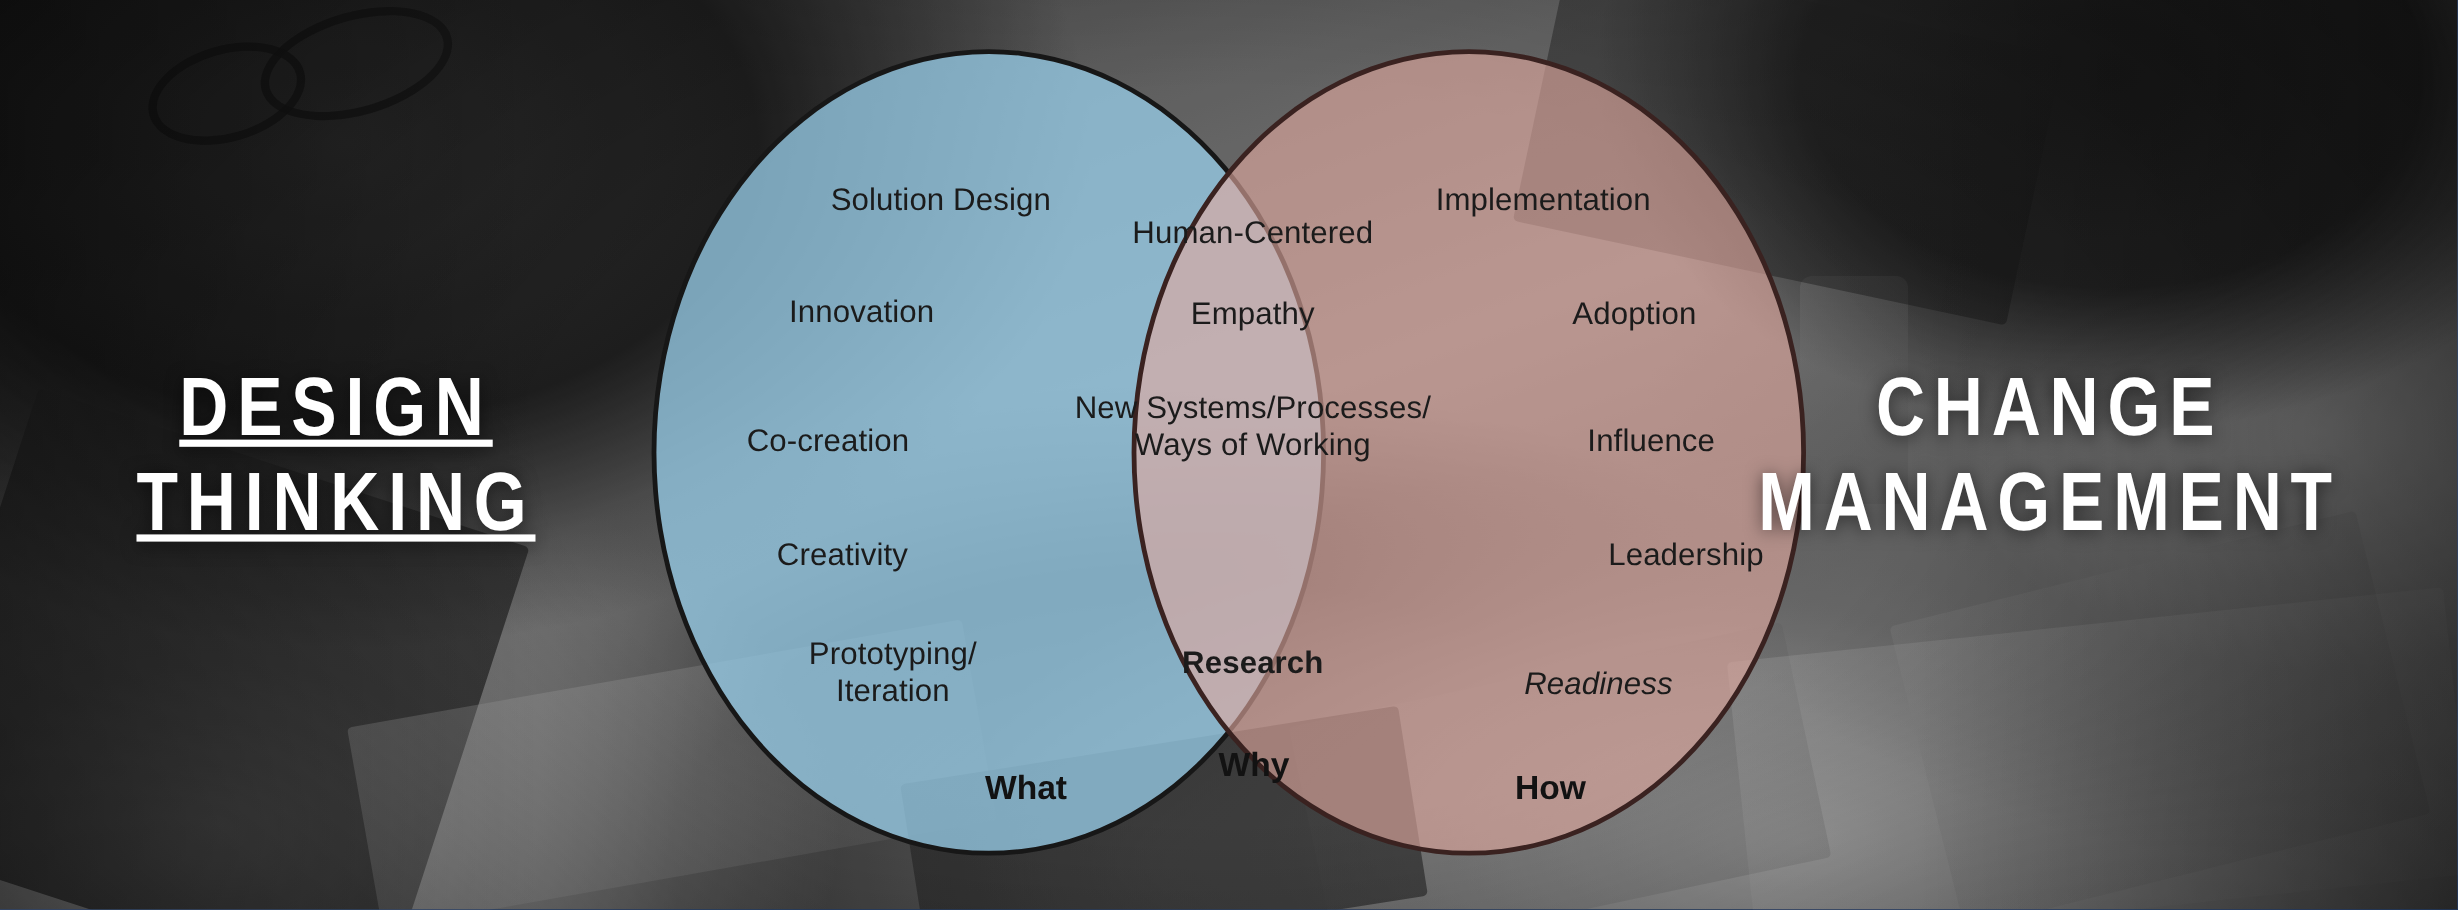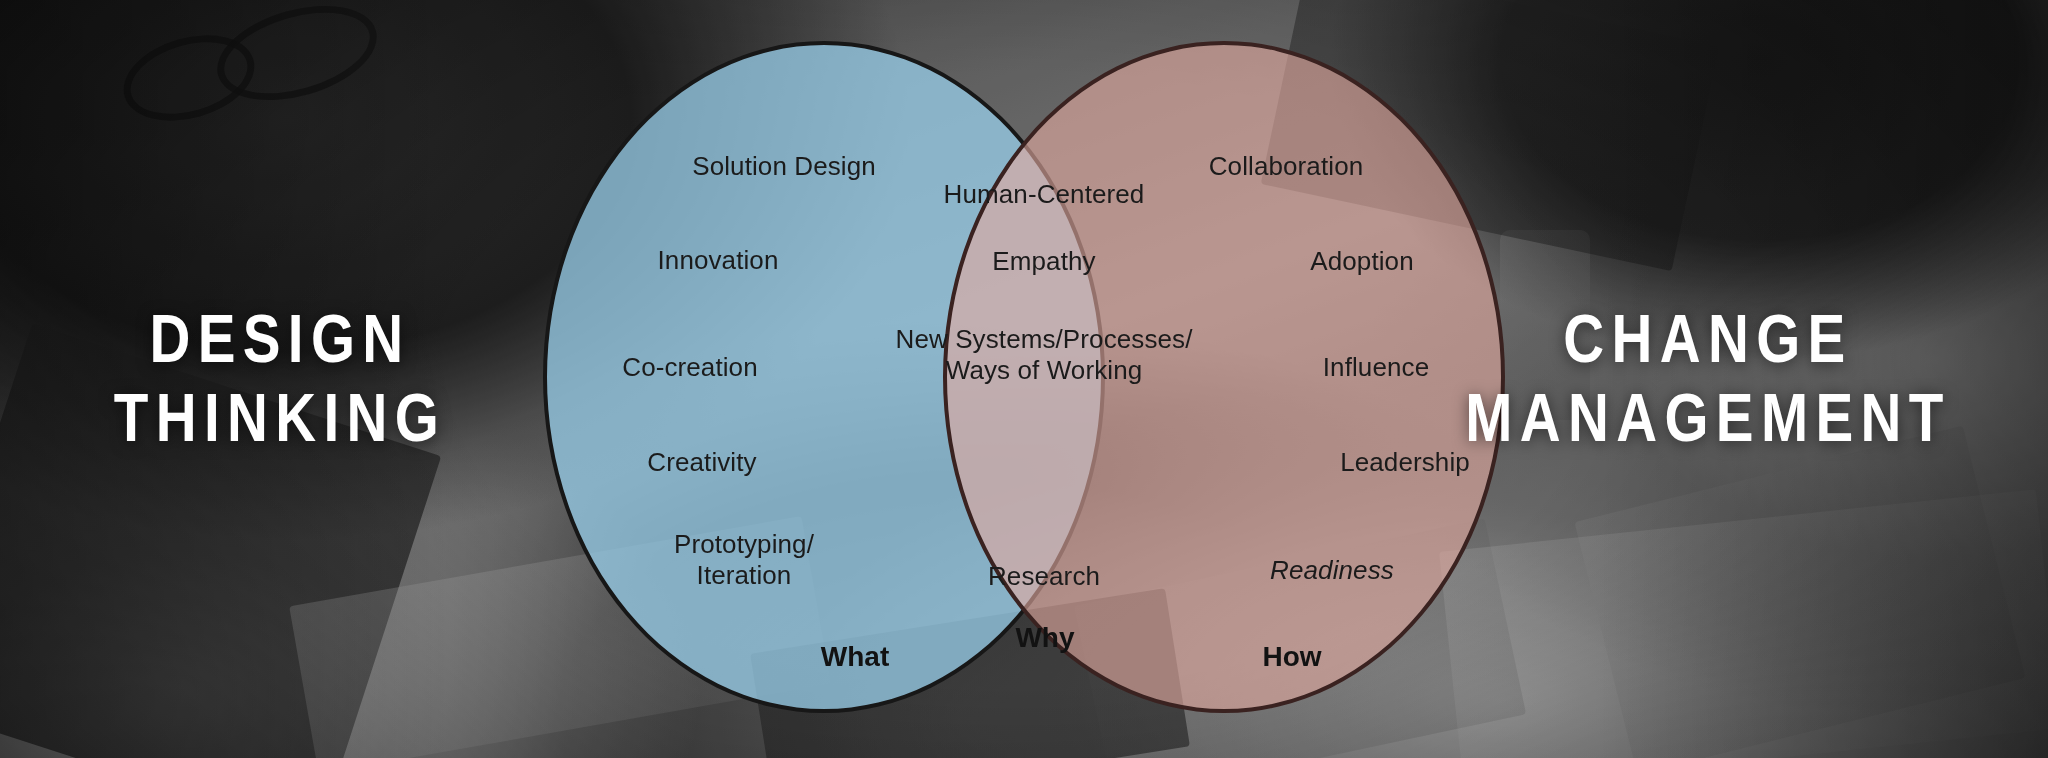--- a/index.html
+++ b/index.html
@@ -110,21 +110,21 @@
     line-height: 1.14;
     letter-spacing: 9px;
     text-align: center;
     text-transform: uppercase;
     transform-origin: center;
     white-space: pre-line;
     text-shadow: 0 2px 16px rgba(0,0,0,.55);
     font-stretch: condensed;
   }
   .side-title span { display: block; transform: scaleX(.82); }
-  .title-left  { left: 40px;  width: 480px; }
+  .title-left  { left: 40px;  width: 480px; text-decoration: underline; }
   .title-right { right: 30px; width: 620px; }
 </style>
 </head>
 <body>
 
 <div id="stage">
 
   <div class="bg-base"></div>
   <div class="bg-objects">
     <div class="obj dark" style="left:-40px;  top:380px;  width:430px;  height:400px; transform:rotate(18deg);"></div>
@@ -150,23 +150,23 @@
     <div class="term" style="left:718px; top:260px;">Innovation</div>
     <div class="term" style="left:690px; top:367px;">Co-creation</div>
     <div class="term" style="left:702px; top:462px;">Creativity</div>
     <div class="term" style="left:744px; top:560px;">Prototyping/
 Iteration</div>
 
     <div class="term" style="left:1044px; top:194px;">Human-Centered</div>
     <div class="term" style="left:1044px; top:261px;">Empathy</div>
     <div class="term" style="left:1044px; top:355px;">New Systems/Processes/
 Ways of Working</div>
-    <div class="term" style="left:1044px; top:576px;">Research</div>
+    <div class="term" style="left:1044px; top:552px;font-weight:bold;">Research</div>
 
-    <div class="term" style="left:1286px; top:166px;">Collaboration</div>
+    <div class="term" style="left:1286px; top:166px;">Implementation</div>
     <div class="term" style="left:1362px; top:261px;">Adoption</div>
     <div class="term" style="left:1376px; top:367px;">Influence</div>
     <div class="term" style="left:1405px; top:462px;">Leadership</div>
     <div class="term" style="left:1332px; top:570px;font-style:italic;">Readiness</div>
 
     <div class="zone-label" style="left:855px;  top:657px;">What</div>
     <div class="zone-label" style="left:1045px; top:638px;">Why</div>
     <div class="zone-label" style="left:1292px; top:657px;">How</div>
   </div>
 

